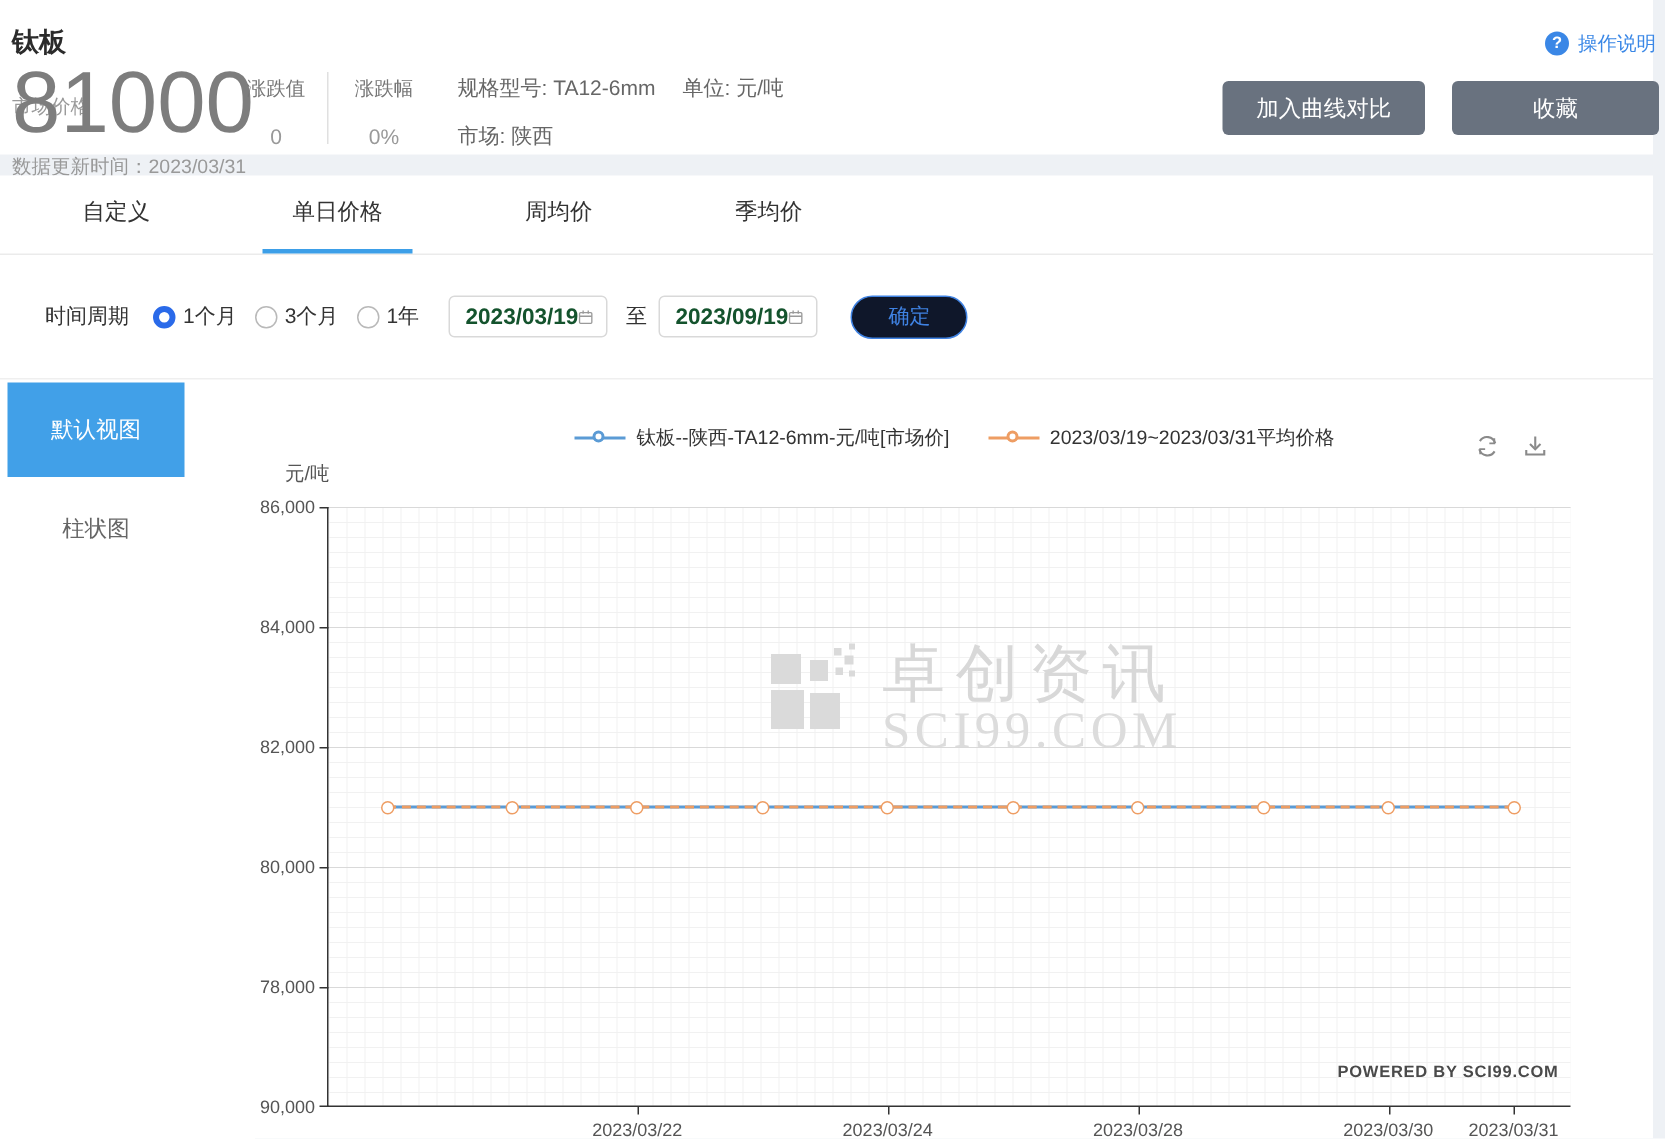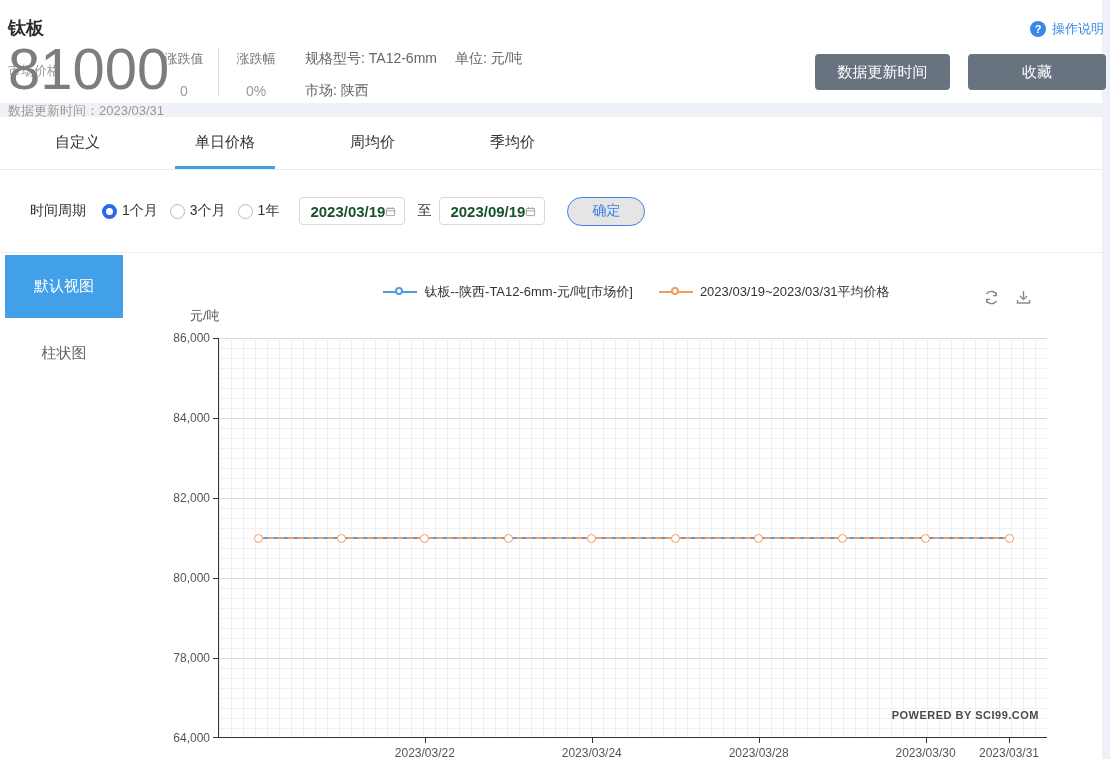--- a/index.html
+++ b/index.html
@@ -48,21 +48,21 @@
   .period-lbl { font-size:14px; color:#333; margin-right:16px; }
   .radio-item { display:flex; align-items:center; gap:5px; margin-right:12px; cursor:pointer; }
   .radio-dot { width:15px; height:15px; border-radius:50%; border:1px solid #b9b9b9; background:#fff; }
   .radio-item.checked .radio-dot { border:4px solid #2a6ae9; }
   .radio-item .r-lbl { font-size:14px; color:#333; }
   .date-box { width:106px; height:28px; border:1px solid #d9d9d9; border-radius:4px; background:#fff;
               display:flex; align-items:center; padding:0 8px 0 10px; margin-left:8px; cursor:pointer; }
   .date-box .d-val { font-size:15px; color:#14532d;font-weight:bold; }
   .date-box svg { margin-left:auto; }
   .to-lbl { font-size:14px; color:#333; margin-left:12px; }
-  .confirm-btn { margin-left:22px; width:78px; height:29px; background:#e5e5e5; border:1px solid #3f82e2;
+  .confirm-btn { margin-left:22px; width:78px; height:29px; background:#0f172a; border:1px solid #3f82e2;
                  border-radius:15px; color:#3f82e2; font-size:14px; cursor:pointer; font-family:inherit; }
 
   
   .chart-section { position:absolute; left:0; top:136px; width:1102px; height:506px; }
   .side-item { position:absolute; left:5px; width:118px; text-align:center; cursor:pointer; }
   .side-item.active { top:2px; height:63px; background:#41a0e8; color:#fff; font-size:15px;
                       display:flex; align-items:center; justify-content:center; }
   .side-item.plain { top:88px; height:24px; line-height:24px; color:#666; font-size:15px; }
   .legend { position:absolute; left:222px; top:30px; width:829px; display:flex;
             justify-content:center; gap:26px; align-items:center; }
@@ -119,21 +119,21 @@
     <div class="lbl">涨跌幅</div>
     <div class="val">0%</div>
   </div>
 
   <div class="specs">
     <div>规格型号: TA12-6mm</div>
     <div>市场: 陕西</div>
   </div>
   <div class="unit-lbl">单位: 元/吨</div>
 
-  <button class="gray-btn btn-compare">数据更新时间</button>
+  <button class="gray-btn btn-compare">加入曲线对比</button>
   <button class="gray-btn btn-fav">收藏</button>
 </div>
 
 <div class="help">
   <span class="help-icon">?</span>
   <span>操作说明</span>
 </div>
 
 <div class="card main-card">
 
@@ -216,32 +216,49 @@
       <svg width="17" height="17" viewBox="0 0 17 17" fill="none" stroke="#8a8a8a" stroke-width="1.4">
         <path d="M8.5 2v7.5"></path>
         <path d="M5 7l3.5 3.5L12 7"></path>
         <path d="M2.5 11v3h12v-3"></path>
       </svg>
     </div>
 
     <div class="axis-unit">元/吨</div>
 
     <div class="plot" id="plot">
+      <div class="watermark">
+        <svg width="58" height="62" viewBox="0 0 58 62" fill="#dadada">
+          <rect x="0" y="8" width="20" height="20"></rect>
+          <rect x="0" y="32" width="22" height="26"></rect>
+          <rect x="26" y="34" width="20" height="24"></rect>
+          <rect x="26" y="12" width="12" height="14"></rect>
+          <rect x="42" y="4" width="5" height="5"></rect>
+          <rect x="49" y="9" width="6" height="6"></rect>
+          <rect x="43" y="17" width="5" height="5"></rect>
+          <rect x="52" y="1" width="4" height="4"></rect>
+          <rect x="52" y="19" width="4" height="4"></rect>
+        </svg>
+        <div>
+          <div class="wm-cn">卓创资讯</div>
+          <div class="wm-en">SCI99.COM</div>
+        </div>
+      </div>
       <div class="powered">POWERED BY SCI99.COM</div>
     <div class="ytick-lbl" style="top: 0px;">86,000</div>
         <div class="ytick-mark" style="top: 0px;"></div>
         <div class="ytick-lbl" style="top: 80px;">84,000</div>
         <div class="ytick-mark" style="top: 80px;"></div>
         <div class="ytick-lbl" style="top: 160px;">82,000</div>
         <div class="ytick-mark" style="top: 160px;"></div>
         <div class="ytick-lbl" style="top: 240px;">80,000</div>
         <div class="ytick-mark" style="top: 240px;"></div>
         <div class="ytick-lbl" style="top: 320px;">78,000</div>
         <div class="ytick-mark" style="top: 320px;"></div>
-        <div class="ytick-lbl" style="top: 400px;">64,000</div>
+        <div class="ytick-lbl" style="top: 400px;">90,000</div>
         <div class="ytick-mark" style="top: 399px;"></div>
         <div class="xtick-lbl" style="left: 205.889px;">2023/03/22</div>
         <div class="xtick-mark" style="left: 205.889px;"></div>
         <div class="xtick-lbl" style="left: 372.778px;">2023/03/24</div>
         <div class="xtick-mark" style="left: 372.778px;"></div>
         <div class="xtick-lbl" style="left: 539.667px;">2023/03/28</div>
         <div class="xtick-mark" style="left: 539.667px;"></div>
         <div class="xtick-lbl" style="left: 706.556px;">2023/03/30</div>
         <div class="xtick-mark" style="left: 706.556px;"></div>
         <div class="xtick-lbl" style="left: 790px;">2023/03/31</div>

